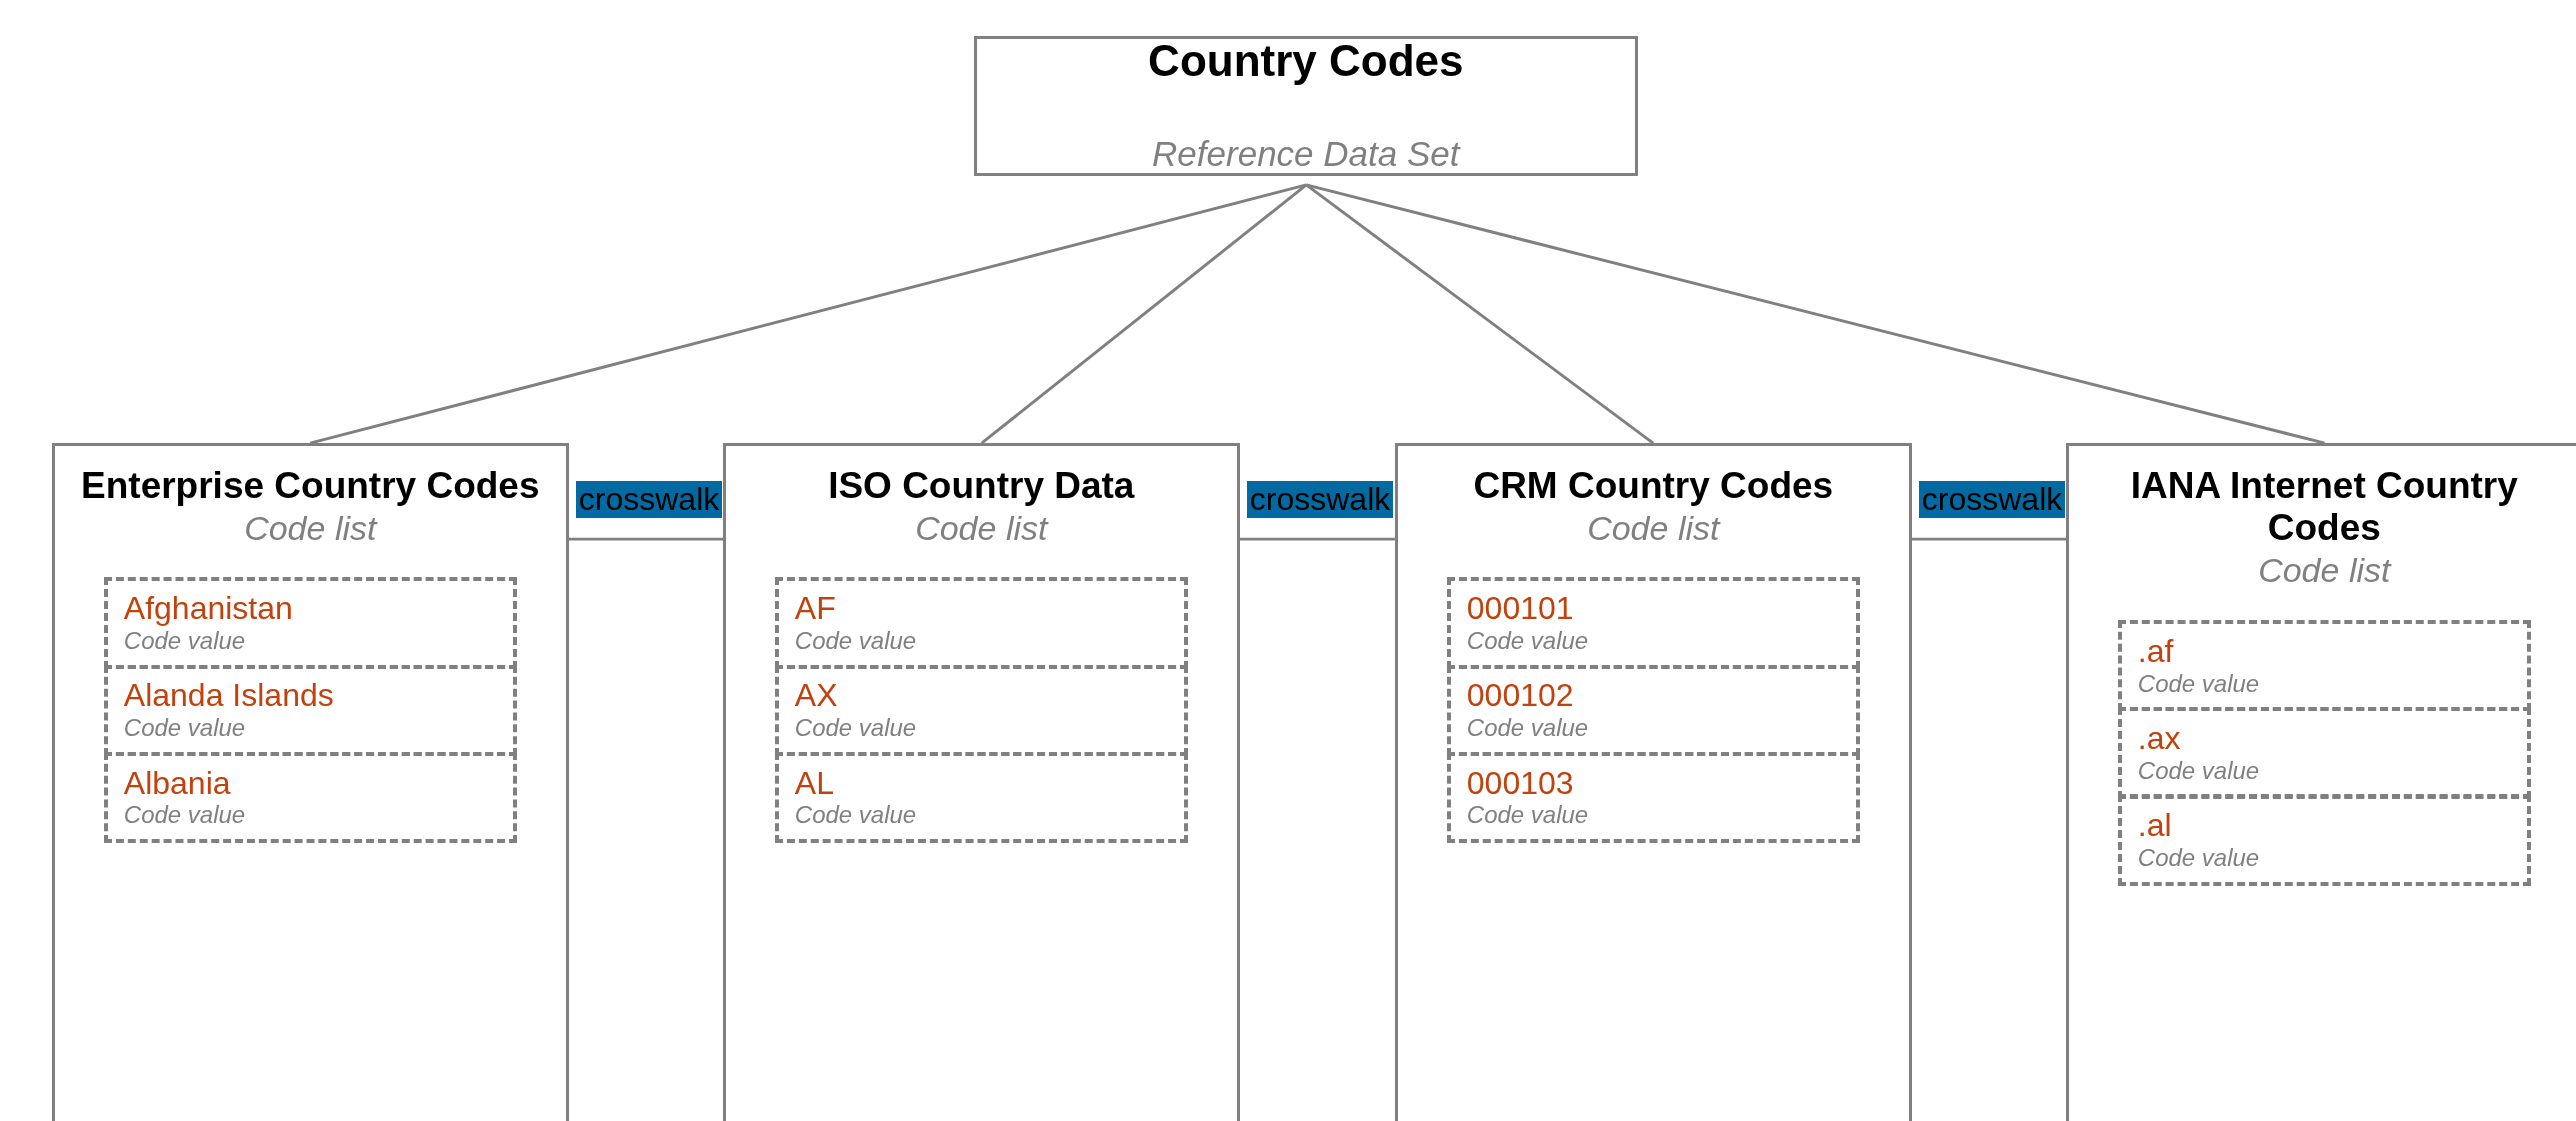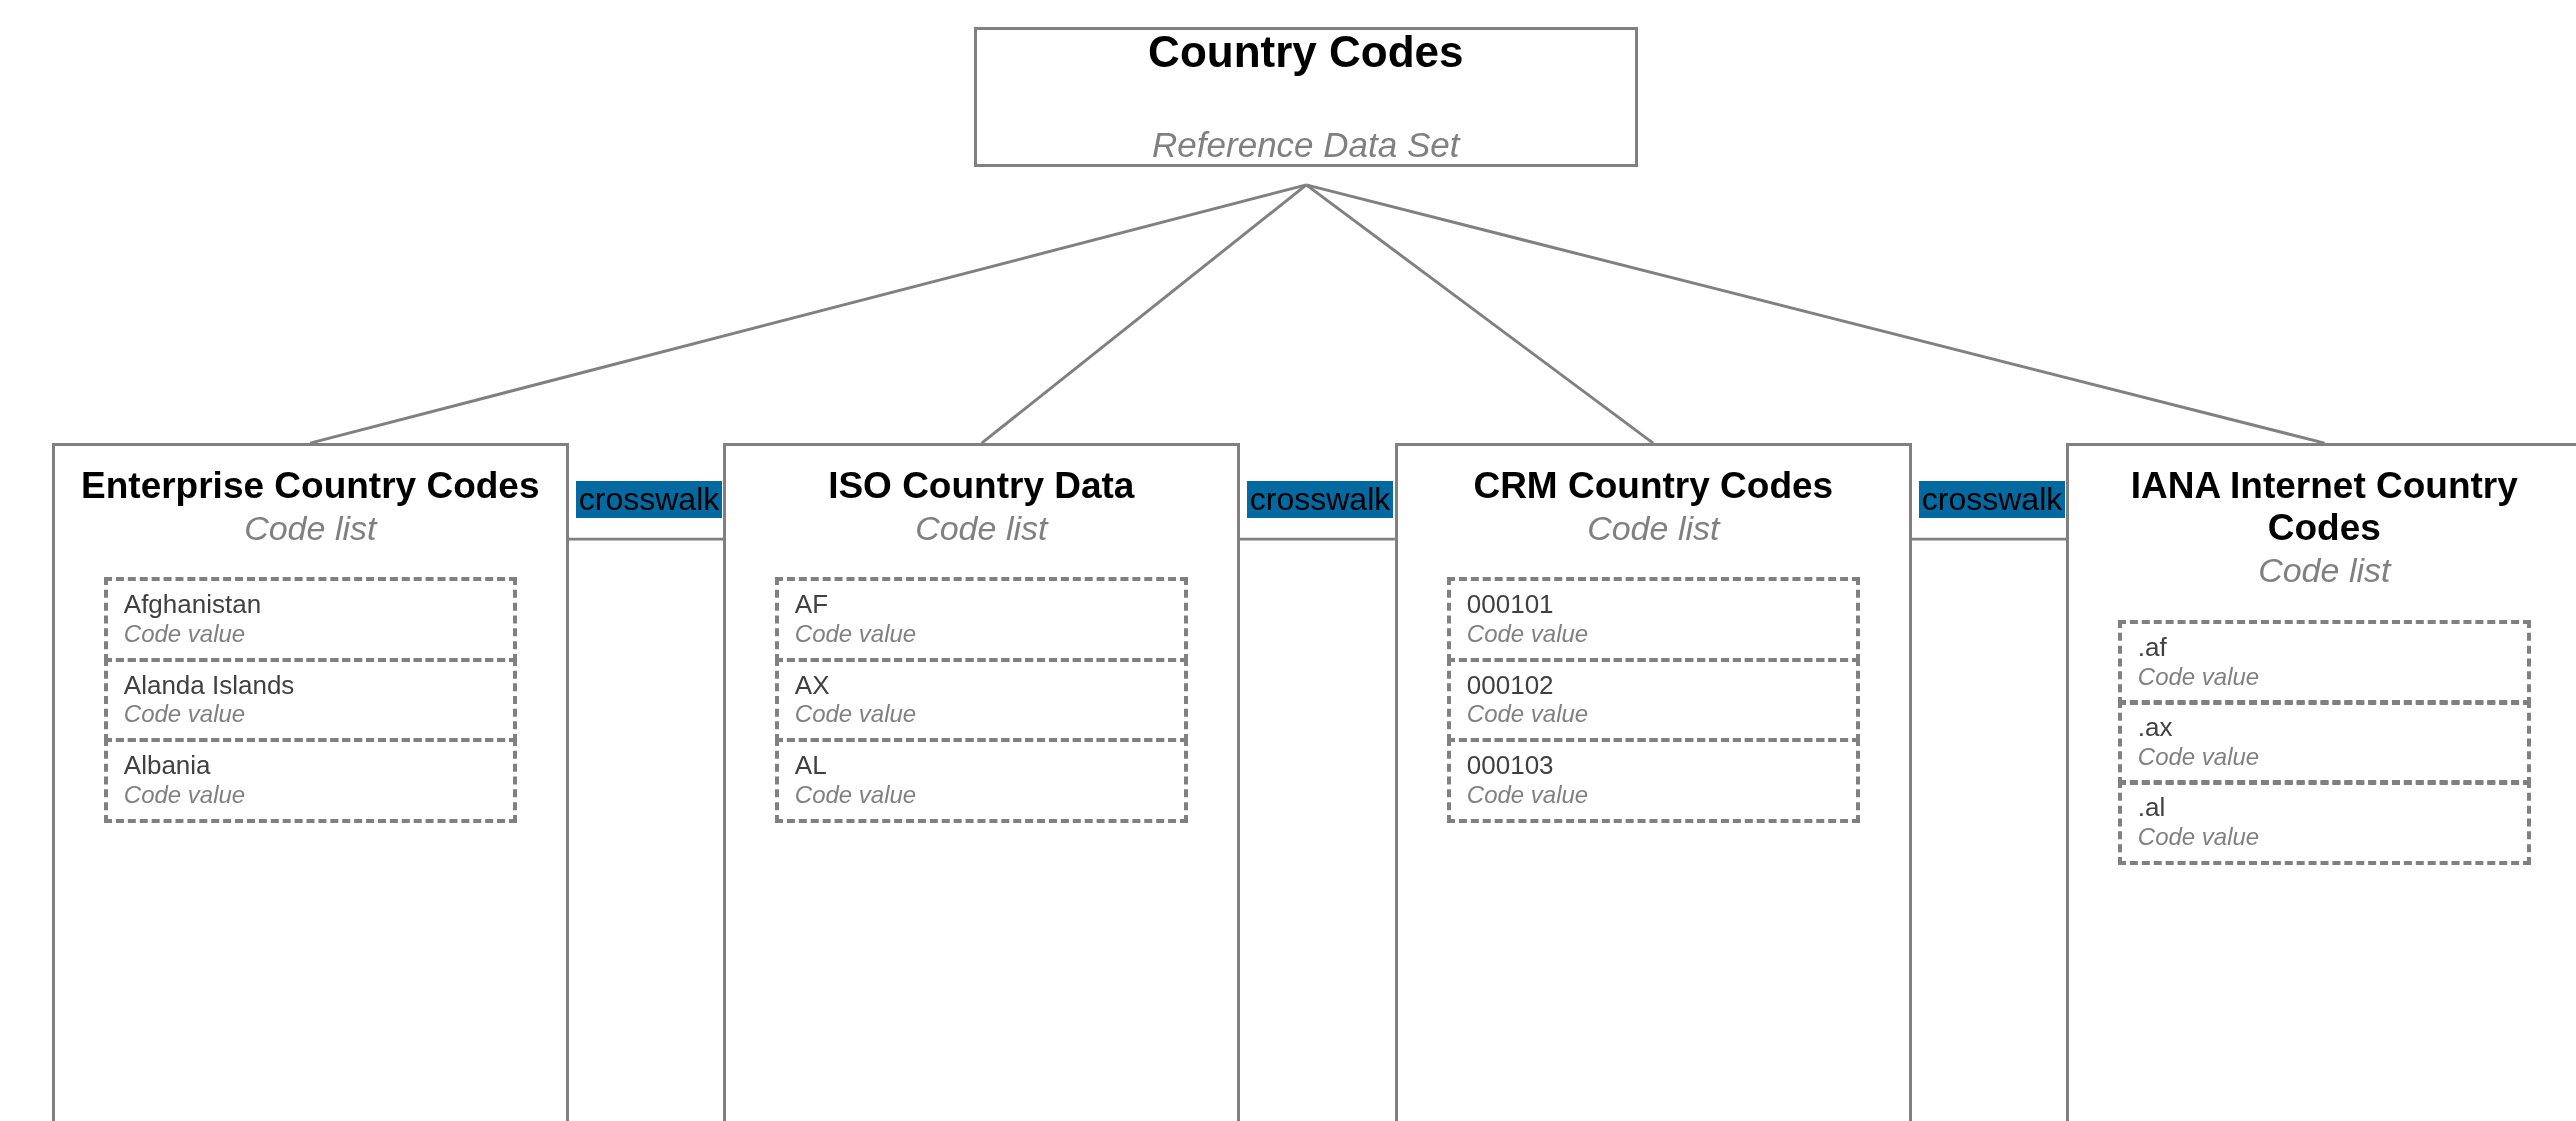--- a/index.html
+++ b/index.html
@@ -16,21 +16,21 @@
     height: 1122px;
   }
   .box {
     position: absolute;
     border: 3px solid #808080;
     background: #fff;
     padding: 14.8px;
   }
   .root-box {
     left: 959px;
-    top: 12px;
+    top: 21px;
     width: 664px;
     height: 140px;
     text-align: center;
     display: flex;
     flex-direction: column;
     justify-content: center;
   }
   .root-title {
     font-size: 44px;
     font-weight: bold;
@@ -69,22 +69,22 @@
     margin-top: 29.5px;
     width: 413px;
   }
   .value-row {
     border: 4.4px dashed #808080;
     padding: 8.9px 16px 10.3px 16px;
     margin-top: -4.4px; 
   }
   .value-row:first-child { margin-top: 0; }
   .val {
-    font-size: 26px;
-    color: #404040;
+    font-size: 32px;
+    color: #c2410c;
     line-height: 1.15;
   }
   .val-sub {
     font-size: 24px;
     font-style: italic;
     color: #808080;
     line-height: 1.15;
   }
   .crosswalk-label {
     position: absolute;

